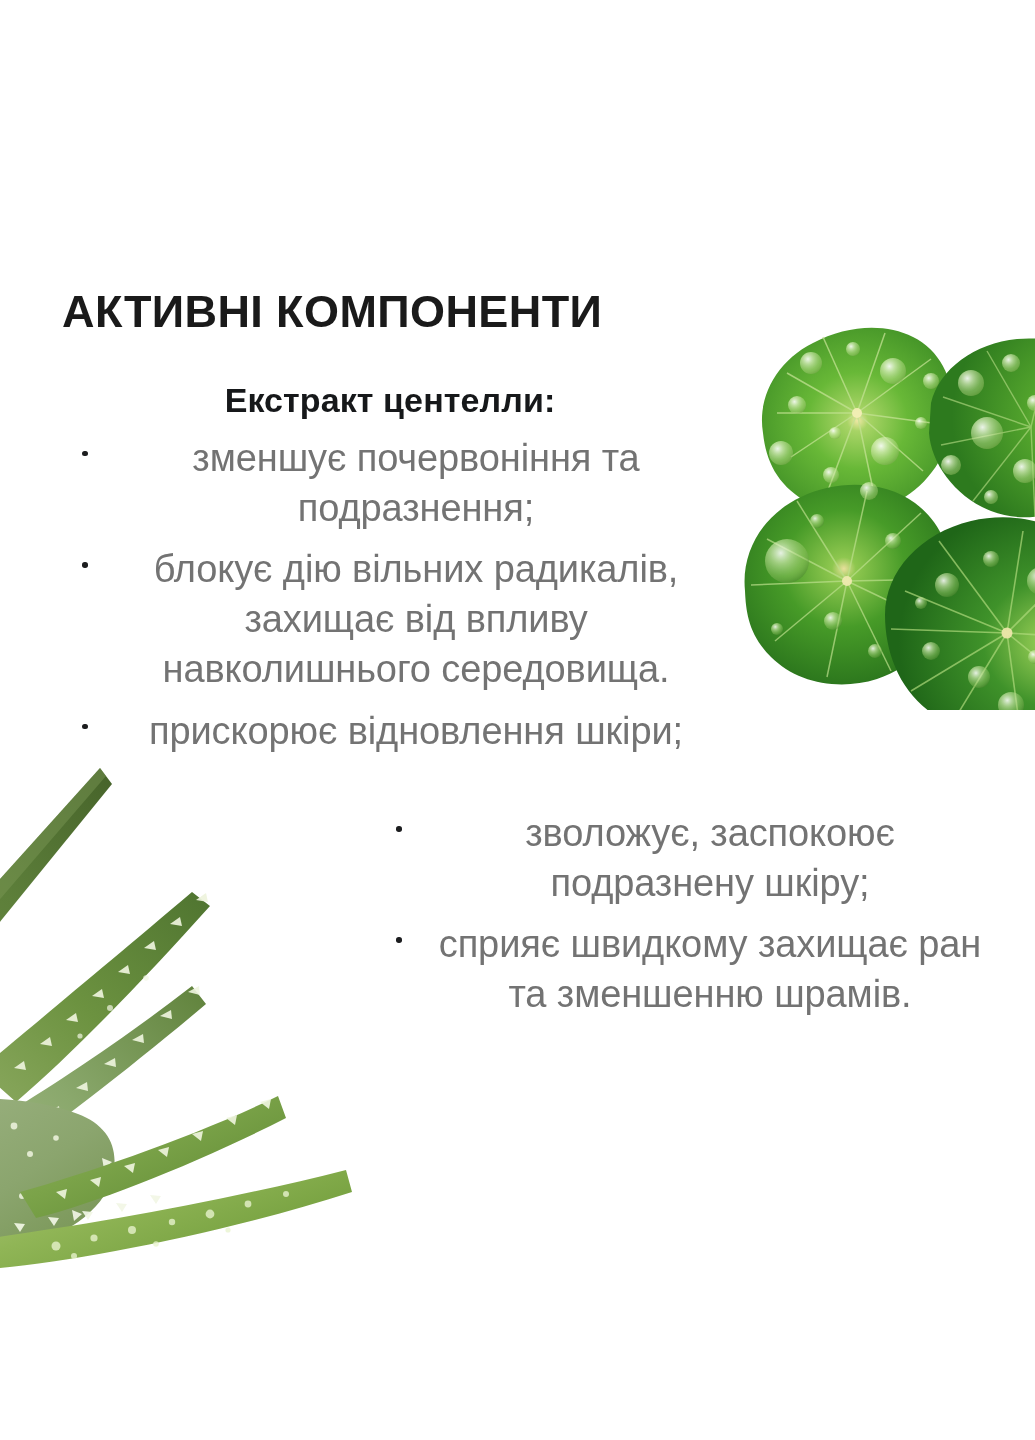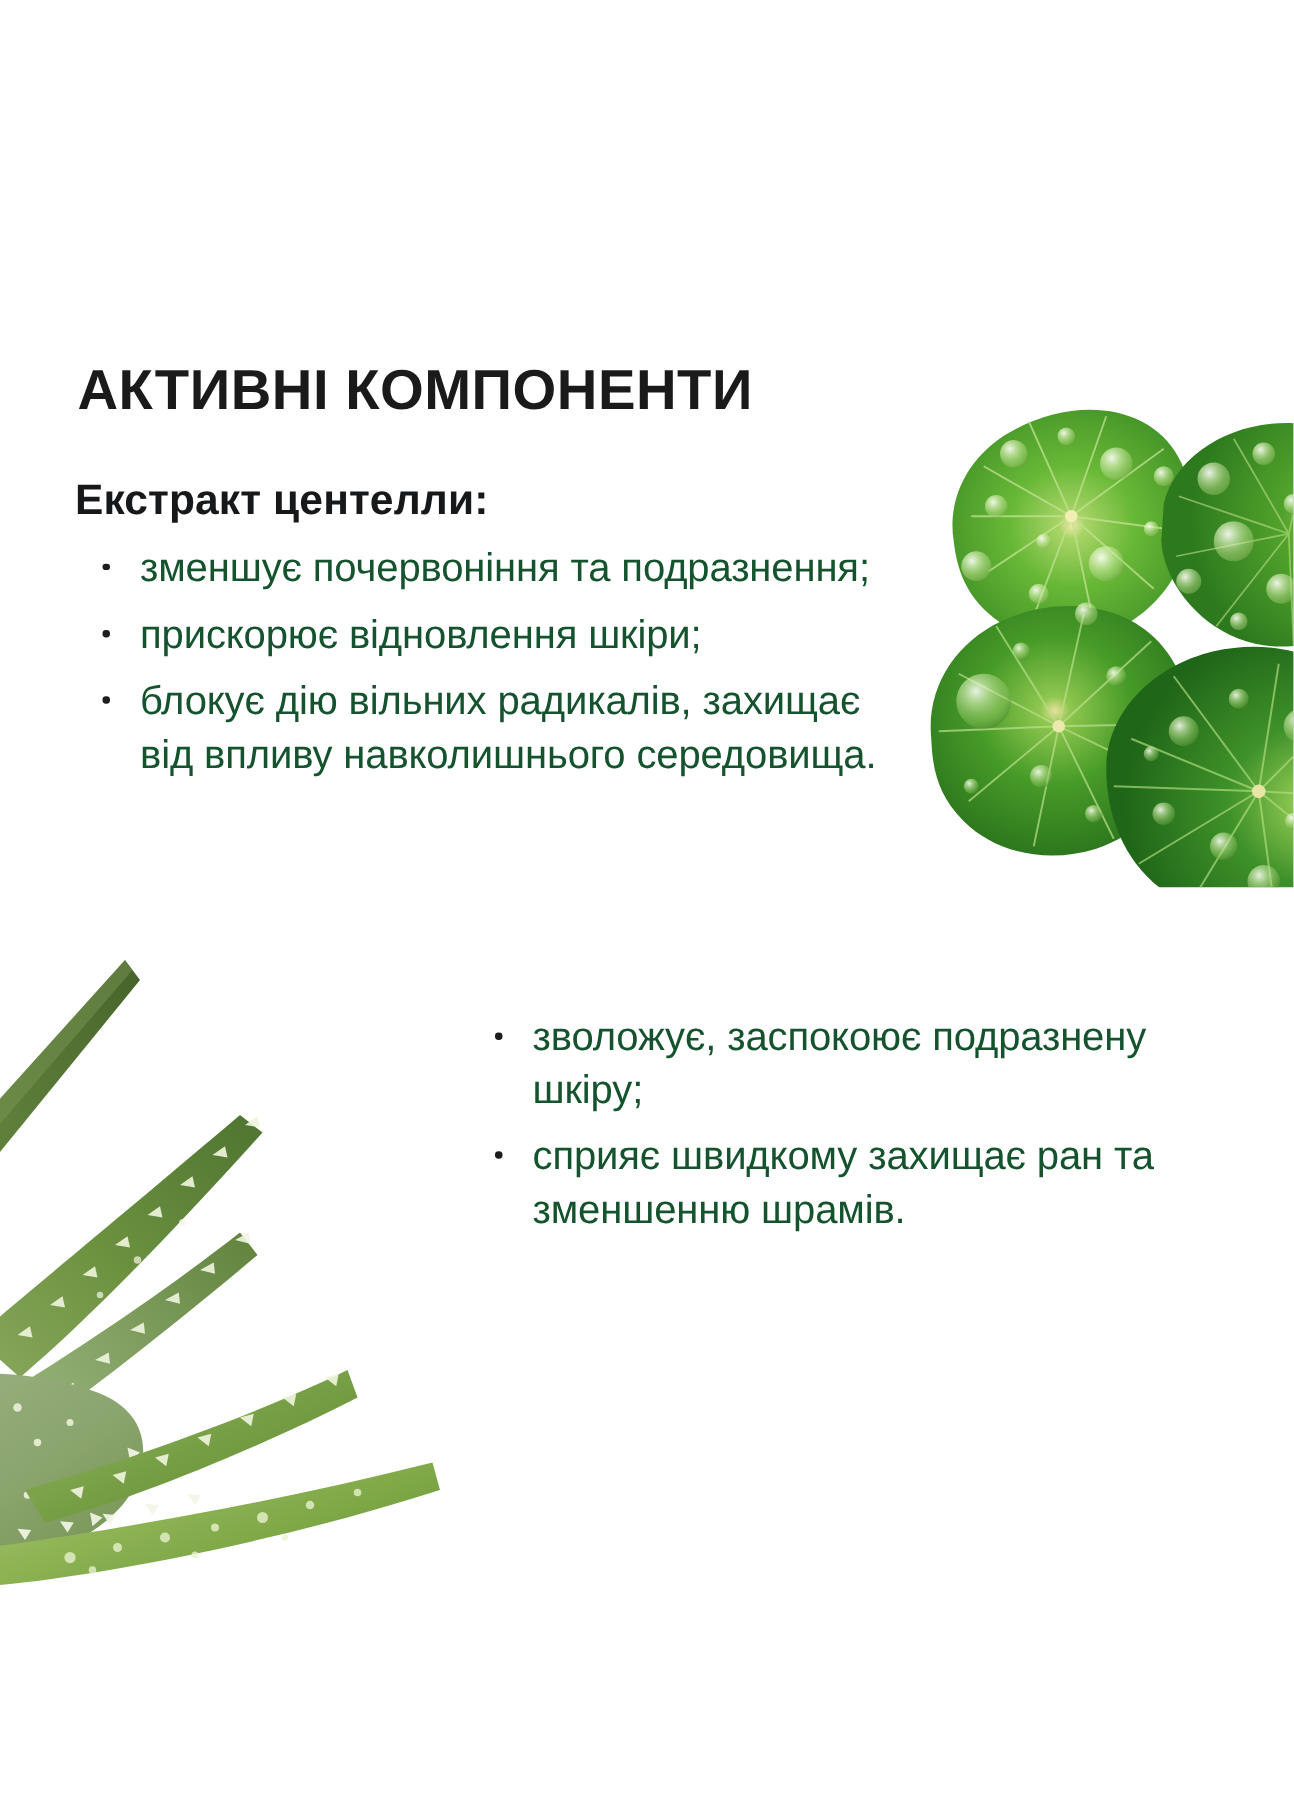--- a/index.html
+++ b/index.html
@@ -17,20 +17,21 @@
     font-family: "Liberation Sans", "DejaVu Sans", sans-serif;
     color: #1a1a1a;
   }
 
   
   .content {
     position: absolute;
     left: 0; top: 0;
     width: 1035px; height: 1096px;
     z-index: 5;
+    text-align: center;
   }
 
   .page-title {
     position: absolute;
     left: 62px;
     top: 258px;
     font-size: 45px;
     font-weight: 700;
     letter-spacing: 0.4px;
     line-height: 1.05;
@@ -54,24 +55,24 @@
   }
 
   ul.bullets {
     list-style: none;
     margin: 0;
     padding: 0;
   }
   ul.bullets > li {
     position: relative;
     padding-left: 52px;
-    font-size: 32px;
+    font-size: 38px;
     font-weight: 400;
     line-height: 1.32;
-    color: #14532d;
+    color: #737373;
     margin-bottom: 11px;
     letter-spacing: -0.1px;
   }
   ul.bullets > li:last-child { margin-bottom: 0; }
   ul.bullets > li::before {
     content: "";
     position: absolute;
     left: 22px;
     top: 18px;
     width: 5.5px;
@@ -400,22 +401,22 @@
   </div>
 
   <div class="content">
 
     <h1 class="page-title">АКТИВНІ КОМПОНЕНТИ</h1>
 
     <div class="section section-1">
       <div class="section-heading">Екстракт центелли:</div>
       <ul class="bullets">
         <li>зменшує почервоніння та подразнення;</li>
+        <li>блокує дію вільних радикалів, захищає від впливу навколишнього середовища.</li>
         <li>прискорює відновлення шкіри;</li>
-        <li>блокує дію вільних радикалів, захищає від впливу навколишнього середовища.</li>
       </ul>
     </div>
 
     <div class="section section-2">
       <ul class="bullets">
         <li>зволожує, заспокоює подразнену шкіру;</li>
         <li>сприяє швидкому захищає ран та зменшенню шрамів.</li>
       </ul>
     </div>
 

